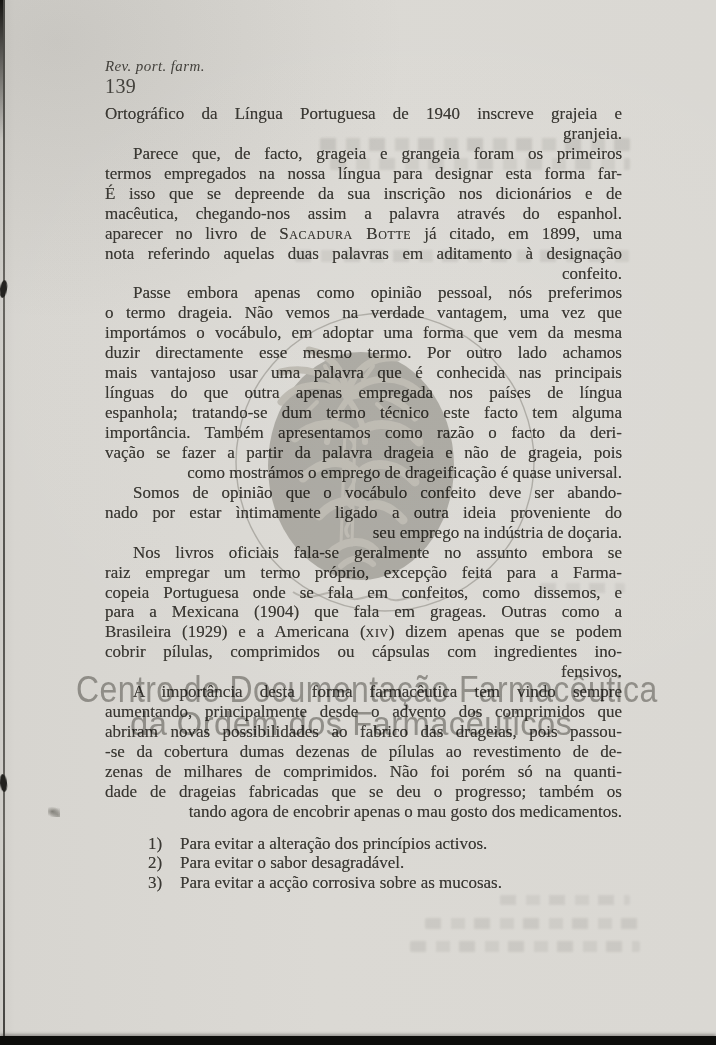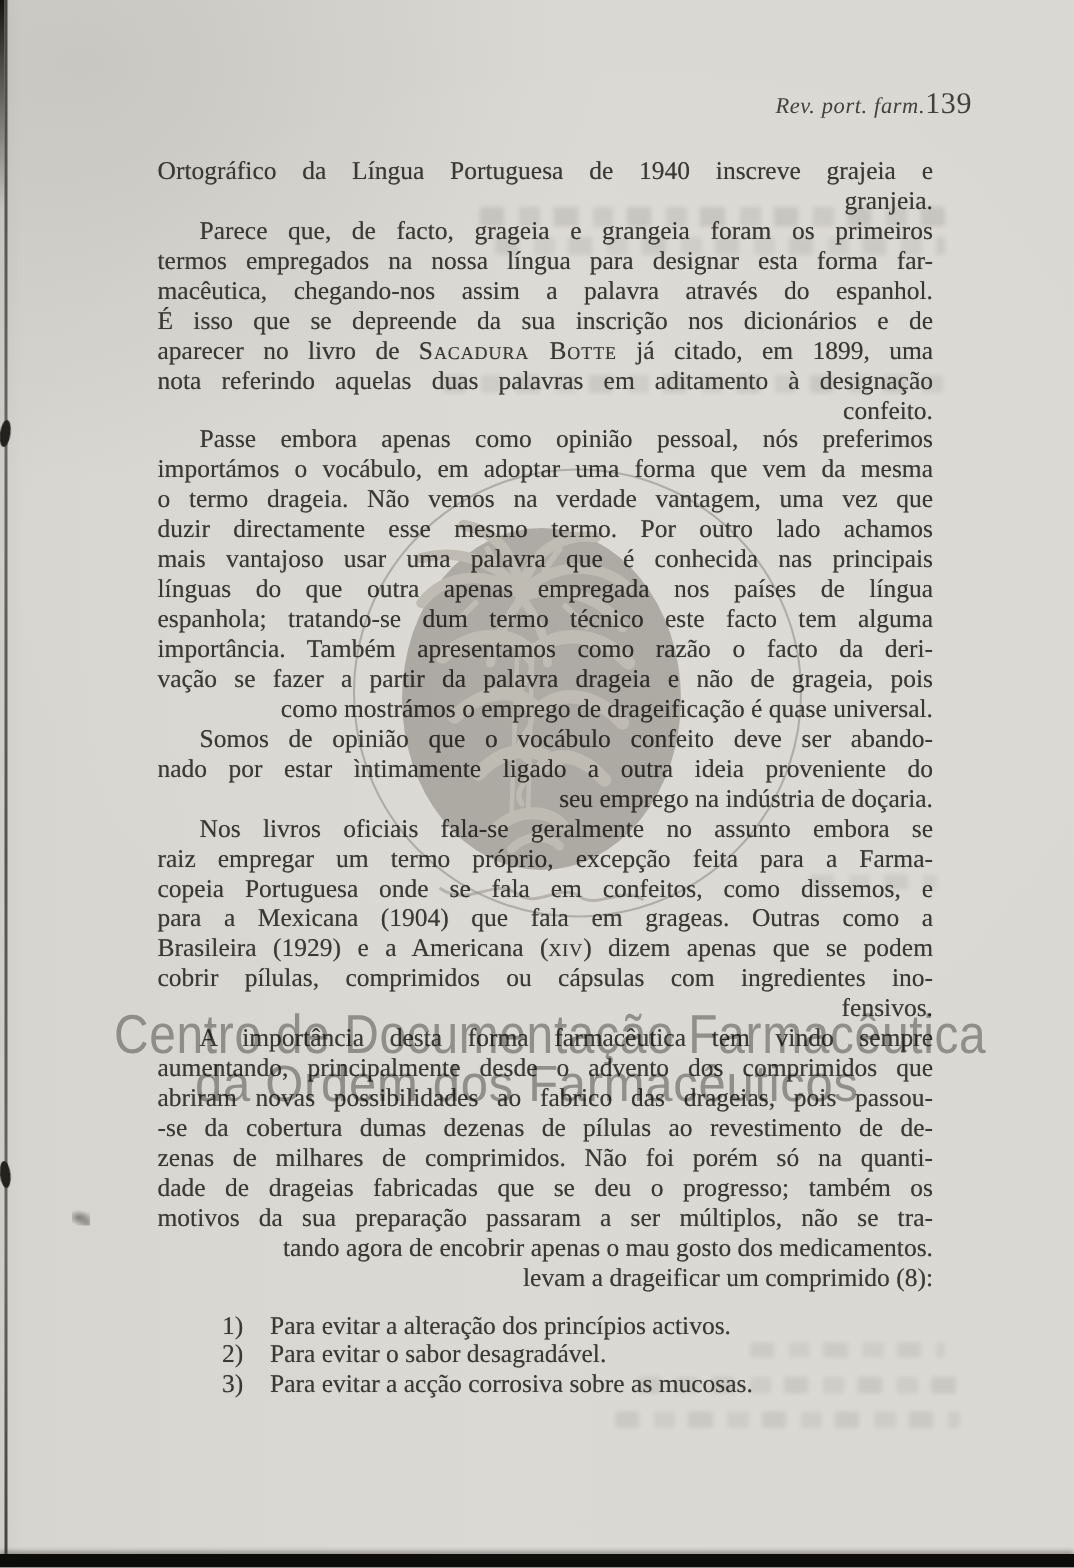--- a/index.html
+++ b/index.html
@@ -13,22 +13,22 @@
       radial-gradient(ellipse 900px 700px at 62% 36%, rgba(255,255,255,.06), transparent 60%),
       radial-gradient(ellipse 500px 400px at 8% 4%, rgba(70,68,62,.10), transparent 70%),
       linear-gradient(90deg,#cfcdc8 0,#d7d5d0 2%,#dbd9d4 45%,#dad8d3 100%),
       var(--paper);
     font-family:"Liberation Serif","DejaVu Serif",serif;
     color:var(--ink);
   }
   
   .header{
     position:absolute; left:105px; top:58px; width:543px;
-    display:flex; justify-content:flex-end; align-items:baseline;
-    font-size:15px; letter-spacing:.4px;
+    display:flex; justify-content:space-between; align-items:baseline;
+    font-size:15px; letter-spacing:.4px;flex-direction:column;
   }
   .journal{font-style:italic; color:#43413c;}
   .pageno{font-size:20px; color:#43413c;}
   
   .textblock{
     position:absolute; left:105px; top:104px; width:517px;
     font-size:17px; line-height:19.95px;
     text-shadow:0 0 .5px rgba(58,56,51,.55);
   }
   .para{margin:0;}
@@ -95,30 +95,30 @@
   </div>
 
   <div class="textblock">
     <div class="para">
         <div class="line">Ortográfico da Língua Portuguesa de 1940 inscreve grajeia e</div>
         <div class="line last">granjeia.</div>
       </div>
       <div class="para">
         <div class="line indent">Parece que, de facto, grageia e grangeia foram os primeiros</div>
         <div class="line">termos empregados na nossa língua para designar esta forma far-</div>
+        <div class="line">É isso que se depreende da sua inscrição nos dicionários e de</div>
         <div class="line">macêutica, chegando-nos assim a palavra através do espanhol.</div>
-        <div class="line">É isso que se depreende da sua inscrição nos dicionários e de</div>
         <div class="line">aparecer no livro de <span class="sc">Sacadura Botte</span> já citado, em 1899, uma</div>
         <div class="line">nota referindo aquelas duas palavras em aditamento à designação</div>
         <div class="line last">confeito.</div>
       </div>
       <div class="para">
         <div class="line indent">Passe embora apenas como opinião pessoal, nós preferimos</div>
+        <div class="line">o termo drageia. Não vemos na verdade vantagem, uma vez que</div>
         <div class="line">importámos o vocábulo, em adoptar uma forma que vem da mesma</div>
-        <div class="line">o termo drageia. Não vemos na verdade vantagem, uma vez que</div>
         <div class="line">duzir directamente esse mesmo termo. Por outro lado achamos</div>
         <div class="line">mais vantajoso usar uma palavra que é conhecida nas principais</div>
         <div class="line">línguas do que outra apenas empregada nos países de língua</div>
         <div class="line">espanhola; tratando-se dum termo técnico este facto tem alguma</div>
         <div class="line">importância. Também apresentamos como razão o facto da deri-</div>
         <div class="line">vação se fazer a partir da palavra drageia e não de grageia, pois</div>
         <div class="line last">como mostrámos o emprego de drageificação é quase universal.</div>
       </div>
       <div class="para">
         <div class="line indent">Somos de opinião que o vocábulo confeito deve ser abando-</div>
@@ -134,25 +134,23 @@
         <div class="line">cobrir pílulas, comprimidos ou cápsulas com ingredientes ino-</div>
         <div class="line last">fensivos.</div>
       </div>
       <div class="para">
         <div class="line indent">A importância desta forma farmacêutica tem vindo sempre</div>
         <div class="line">aumentando, principalmente desde o advento dos comprimidos que</div>
         <div class="line">abriram novas possibilidades ao fabrico das drageias, pois passou-</div>
         <div class="line">-se da cobertura dumas dezenas de pílulas ao revestimento de de-</div>
         <div class="line">zenas de milhares de comprimidos. Não foi porém só na quanti-</div>
         <div class="line">dade de drageias fabricadas que se deu o progresso; também os</div>
-        <div class="line">motivos da sua preparação passaram a ser múltiplos, não se tra-</div>
         <div class="line last">tando agora de encobrir apenas o mau gosto dos medicamentos.</div>
       </div>
       <div class="para">
-        <div class="line last">levam a drageificar um comprimido (8):</div>
       </div>
       <ol class="reasons" id="reasons">
         <li><span class="num">1)</span><span>Para evitar a alteração dos princípios activos.</span></li>
         <li><span class="num">2)</span><span>Para evitar o sabor desagradável.</span></li>
         <li><span class="num">3)</span><span>Para evitar a acção corrosiva sobre as mucosas.</span></li>
       </ol>
   </div>
 
   <svg class="stamp" width="310" height="310" viewBox="0 0 310 310">
     <circle cx="152" cy="152" r="149" fill="none" stroke="#8f8d88" stroke-width="1.4" opacity=".5"></circle>

